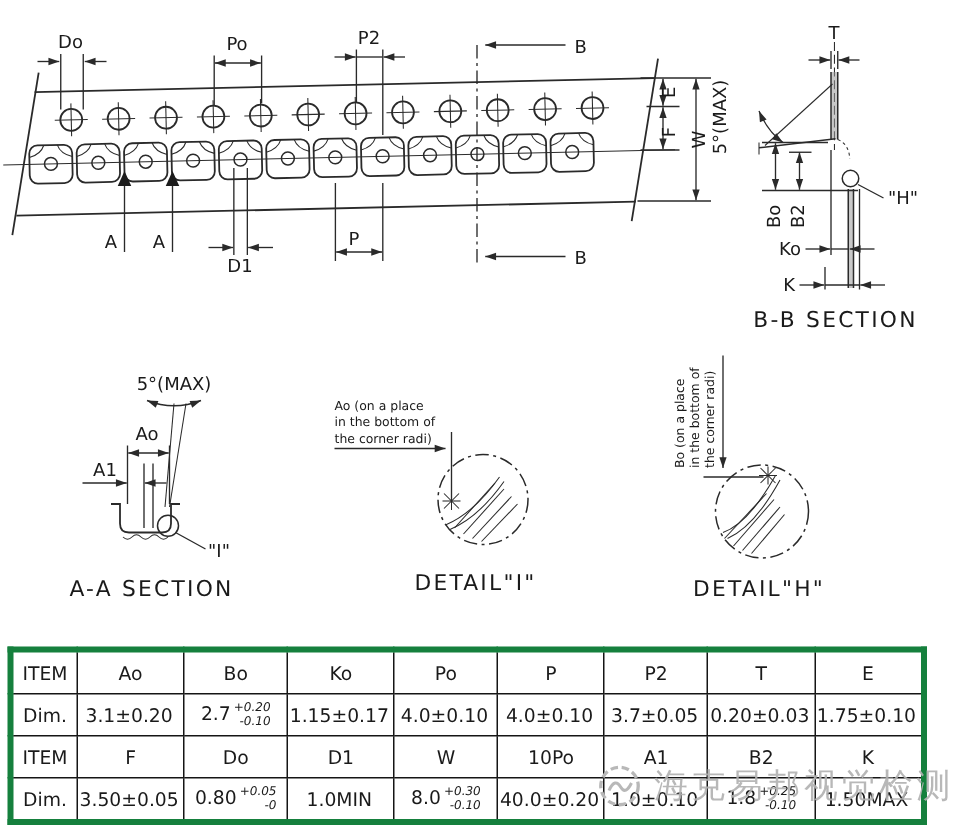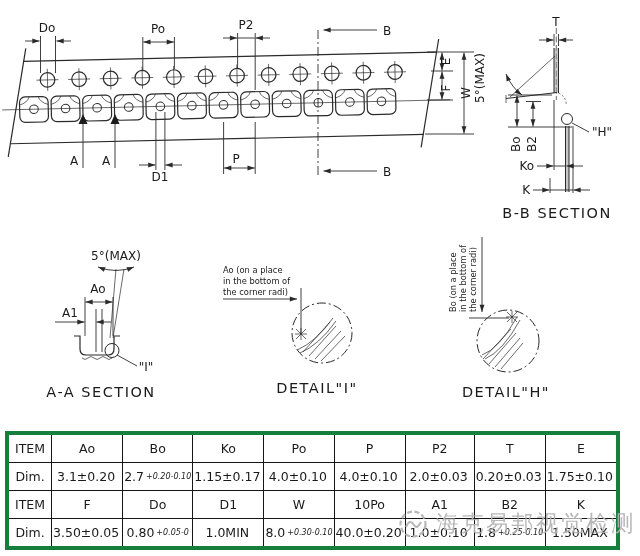--- a/index.html
+++ b/index.html
@@ -14,21 +14,21 @@
   .ttl{font-size:14.5px;letter-spacing:1.5px;}
   .note{font-size:8.3px;}
   
   #spec-table{position:absolute;left:5px;top:431px;z-index:2;border-collapse:collapse;
               table-layout:fixed;background:transparent;}
   #spec-table td{border:1.2px solid #151515;text-align:center;vertical-align:middle;
                  height:27px;padding:0 1px;font-size:12.5px;white-space:nowrap;}
   #spec-table{border:4px solid #15803d;}
   #spec-table td.hcol{width:40px;}
   #spec-table td.vcol{width:66px;}
-  .tol{display:inline-flex;flex-direction:row;font-size:8px;line-height:8.5px;
+  .tol{display:inline-flex;flex-direction:column;font-size:8px;line-height:8.5px;
        vertical-align:middle;margin-left:2px;text-align:right;}
   
   #watermark{position:absolute;left:396px;top:497px;width:244px;height:52px;z-index:5;
              pointer-events:none;display:flex;align-items:center;}
   #wm-text{font-size:22.5px;color:#b2b2b2;letter-spacing:2.5px;opacity:.92;margin-left:6px;}
 </style>
 </head>
 <body>
 
 <div id="page">
@@ -281,21 +281,21 @@
               <i></i>
             </span></td>
     <td class="vcol"><span>4.0±0.10</span><span class="tol">
               <i></i>
               <i></i>
             </span></td>
     <td class="vcol"><span>4.0±0.10</span><span class="tol">
               <i></i>
               <i></i>
             </span></td>
-    <td class="vcol"><span>2.0±0.03</span><span class="tol">
+    <td class="vcol"><span>3.7±0.05</span><span class="tol">
               <i></i>
               <i></i>
             </span></td>
     <td class="vcol"><span>0.20±0.03</span><span class="tol">
               <i></i>
               <i></i>
             </span></td>
     <td class="vcol"><span>1.75±0.10</span><span class="tol">
               <i></i>
               <i></i>

